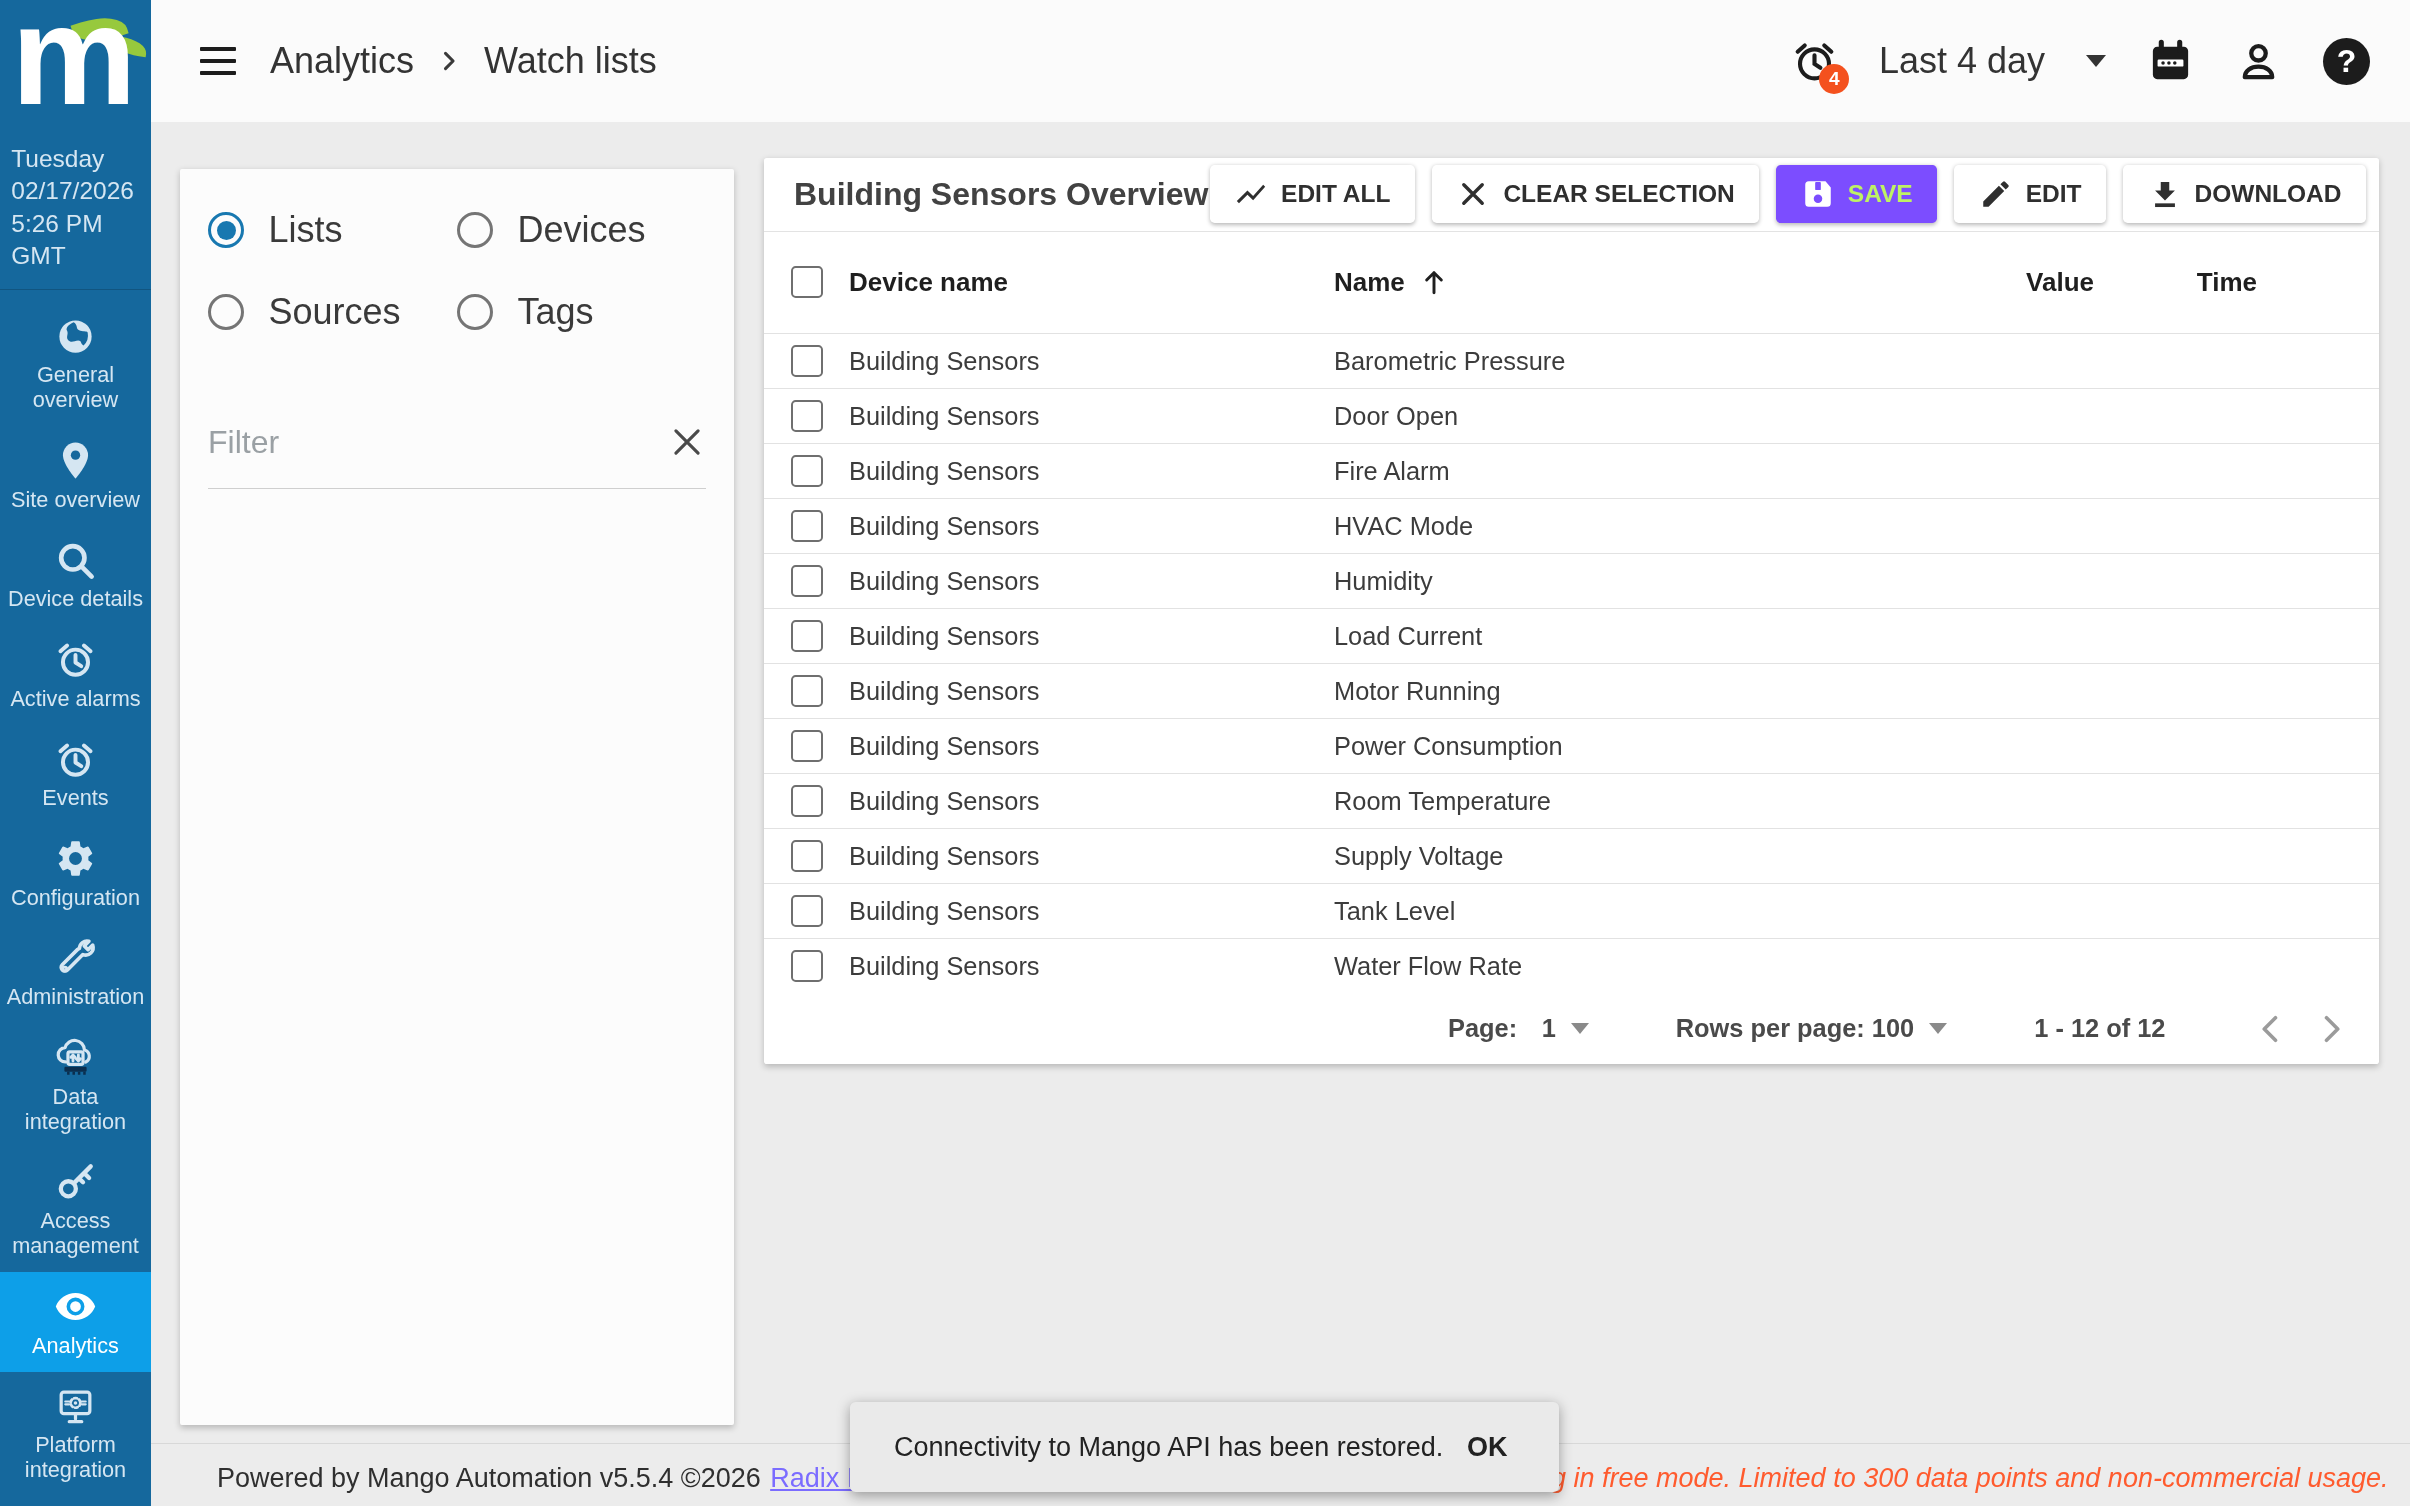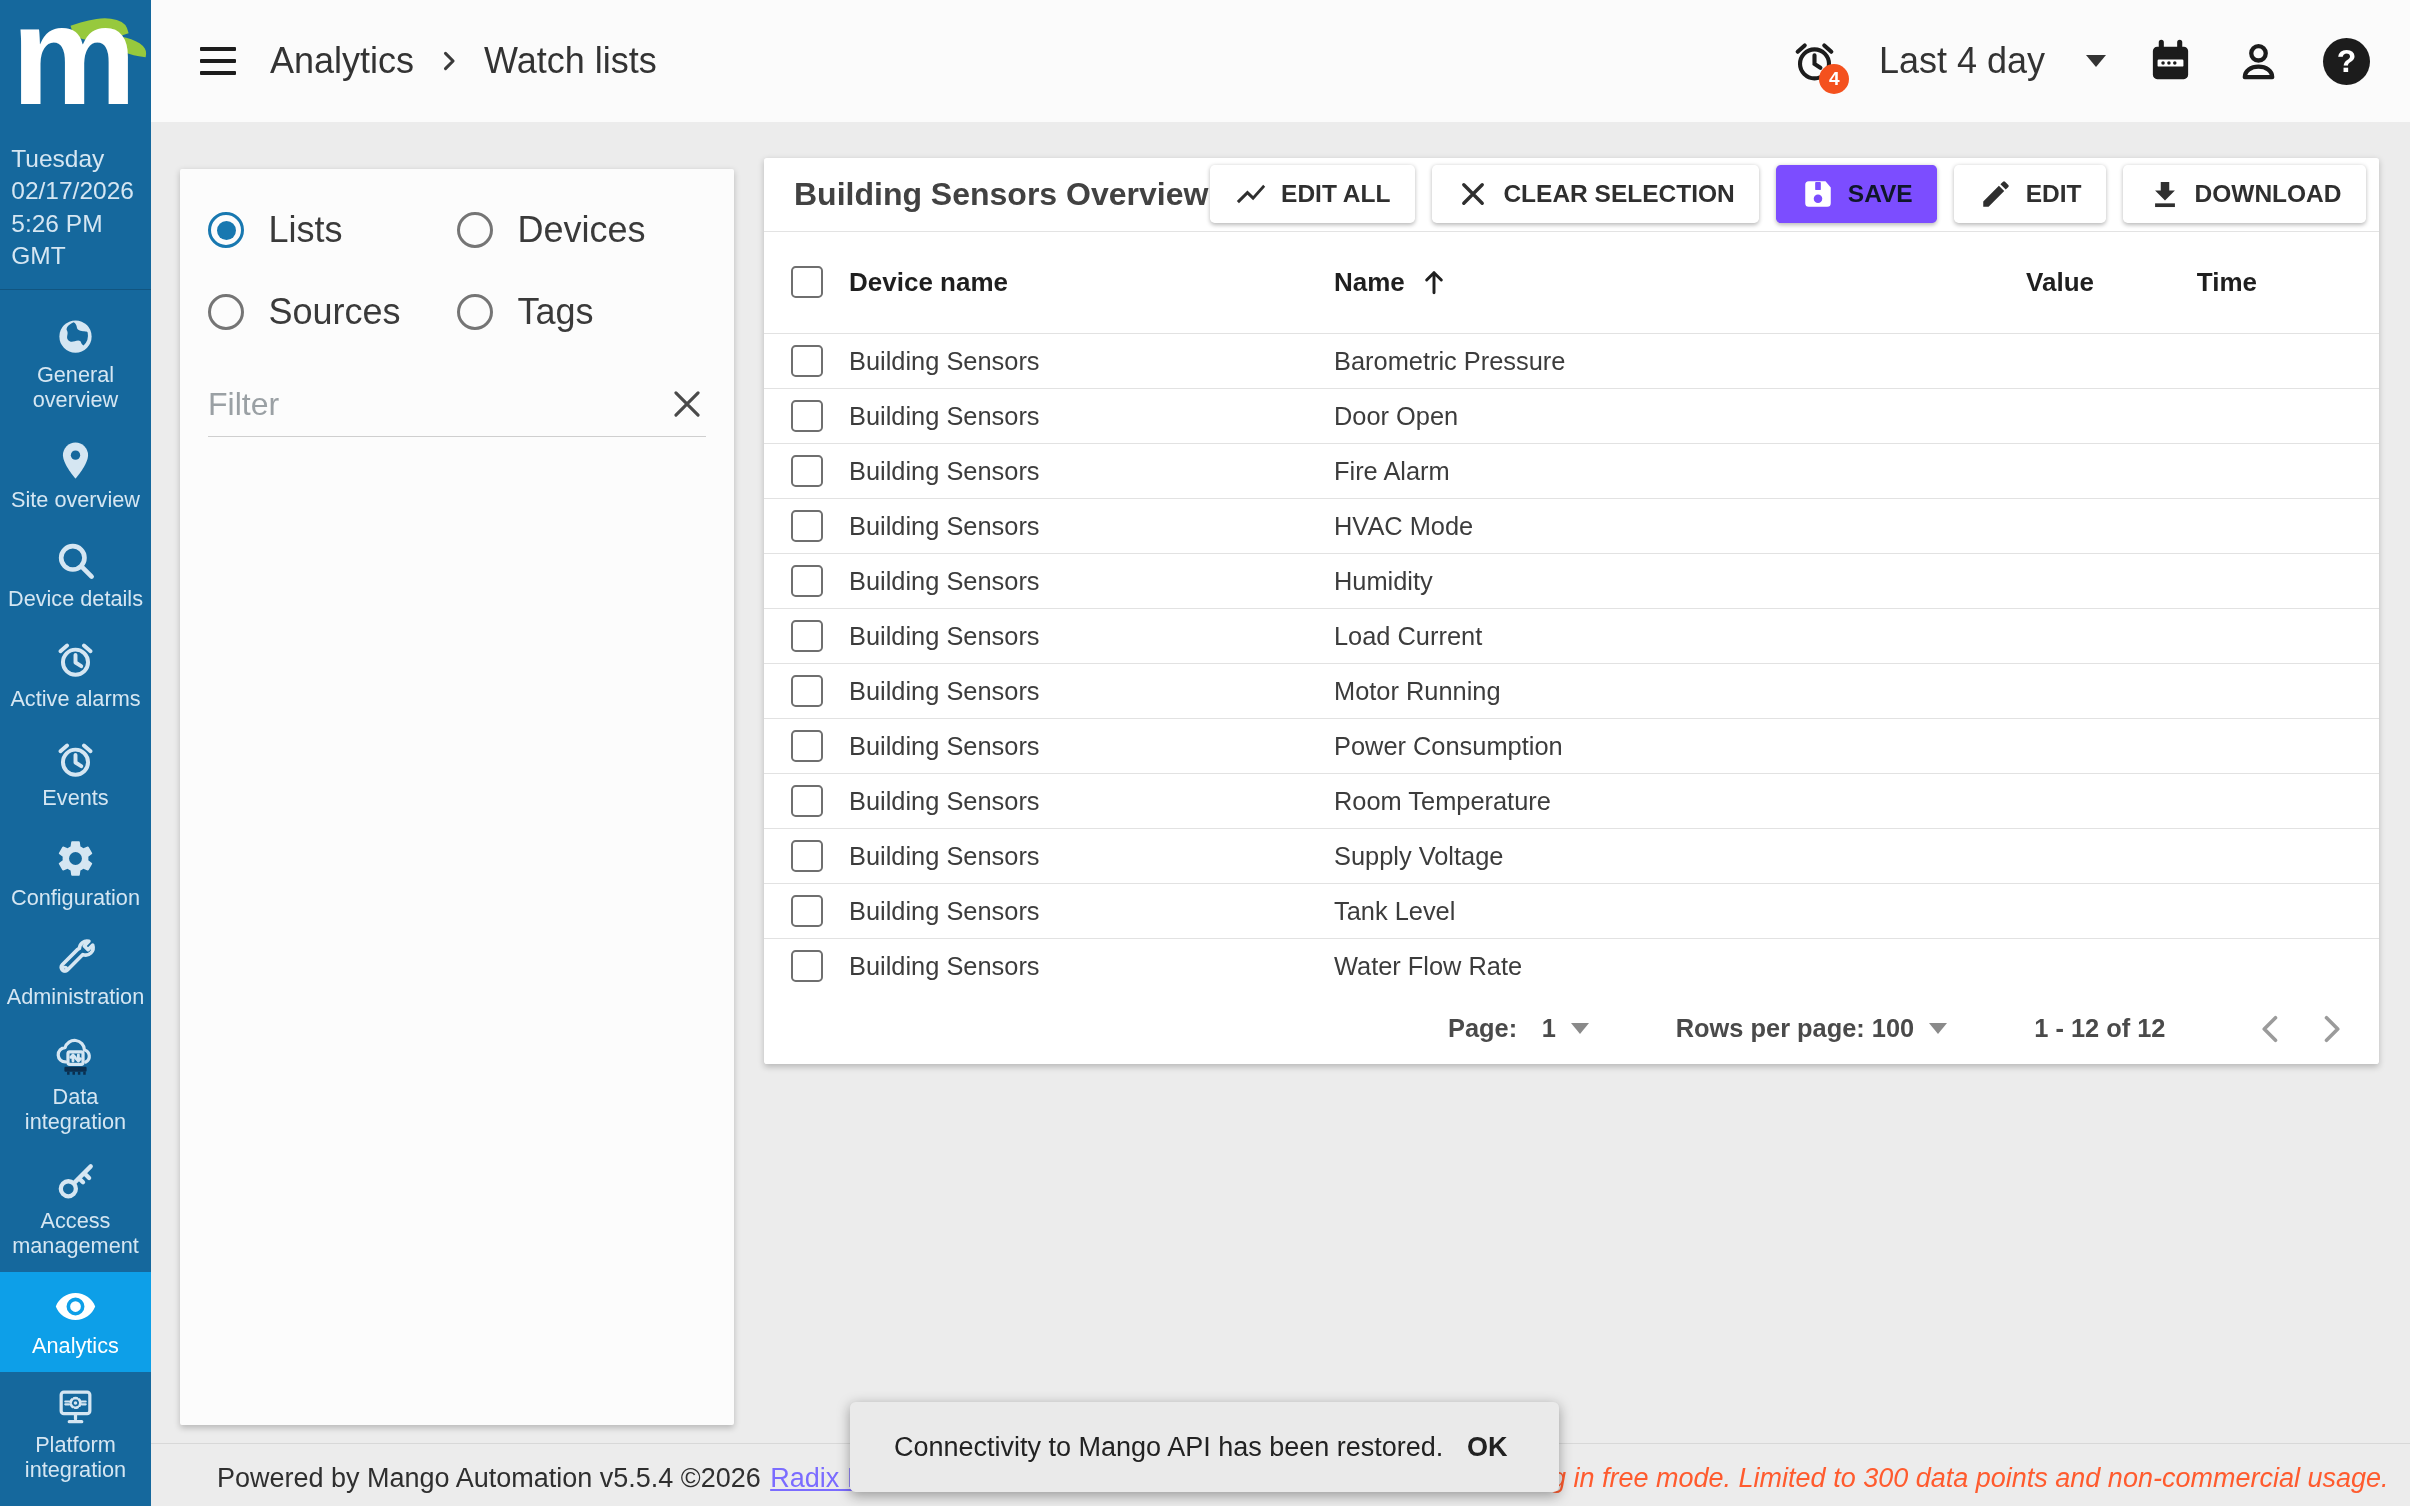--- a/index.html
+++ b/index.html
@@ -47,39 +47,39 @@
 
   
   .filter-card { position:absolute; left:180px; top:169px; width:554px; height:1256px;
     background:#fcfcfc; box-shadow:0 2.8px 6.6px rgba(0,0,0,.22); border-radius:1.9px; z-index:2; padding:40px 28px; }
   .radio-grid { display:grid; grid-template-columns:1fr 1fr; row-gap:40px; }
   .radio-row { display:flex; align-items:center; gap:24.5px; font-size:36px; color:#3a3a3a; cursor:pointer; }
   .radio { width:36px; height:36px; border-radius:50%; border:3.8px solid #757575; flex:0 0 auto;
     display:flex; align-items:center; justify-content:center; }
   .radio.selected { border-color:var(--radio,#1878b0); }
   .radio.selected::after { content:""; width:19px; height:19px; border-radius:50%; background:var(--radio,#1878b0); }
-  .filter-row { margin-top:52px; display:flex; border-bottom:1.9px solid #cfcfcf; padding-bottom:13px; }
+  .filter-row { margin-top:90px; display:flex; border-bottom:1.9px solid #cfcfcf; padding-bottom:27px; }
   .filter-input { flex:1; border:none; outline:none; background:transparent; font-size:32px; color:#333;
     font-family:"Liberation Sans", sans-serif; }
   .filter-input::placeholder { color:#9aa0a4; }
   .clear-x { width:38px; height:38px; cursor:pointer; }
 
   
   .main-card { position:absolute; left:764px; top:158px; width:1615px; height:906px;
     background:#ffffff; box-shadow:0 2.8px 6.6px rgba(0,0,0,.22); border-radius:2.8px; z-index:2;
     display:flex; flex-direction:column; }
   .card-header { height:75px; display:flex; align-items:center; padding:0 13px 0 30px;
     border-bottom:0.9px solid #e3e3e3; }
   .card-title { font-size:32px; color:#424242; flex:1; white-space:nowrap; }
   .btn-row { display:flex; align-items:center; gap:17px; }
   .btn { height:58px; background:#fff; border-radius:4.7px; box-shadow:0 1.9px 4.7px rgba(0,0,0,.28);
     display:flex; align-items:center; gap:13px; padding:0 24.5px; font-size:24.5px; font-weight:700;
     color:#2f2f2f; cursor:pointer; white-space:nowrap; }
   .btn svg { width:34px; height:34px; }
-  .btn.save { background:var(--save,#7c4dff); color:#0f172a;justify-content:space-between; }
+  .btn.save { background:var(--save,#7c4dff); color:#bef264;justify-content:space-between; }
 
   .tgrid { display:grid; grid-template-columns:85px 485px 565px 195px 163px 122px; align-items:center; }
   .thead { height:104px; font-size:26px; font-weight:700; color:#1f1f1f; }
   .trow { height:55px; border-top:0.9px solid #e2e2e2; font-size:25.4px; color:#3c3c3c; }
   .cell-r { text-align:right; }
   .cb-cell { display:flex; justify-content:center; }
   .checkbox { width:32px; height:32px; border:2.8px solid #6f6f6f; border-radius:4.7px; cursor:pointer; }
   .name-h { display:flex; align-items:center; gap:13px; cursor:pointer; }
   .sort-arrow { width:32px; height:32px; }
 

